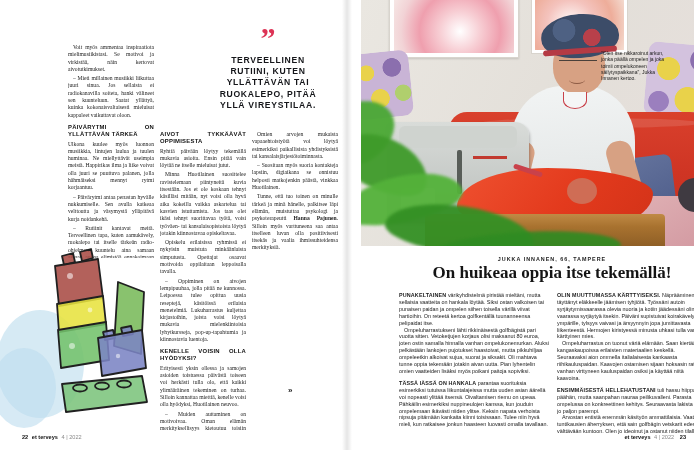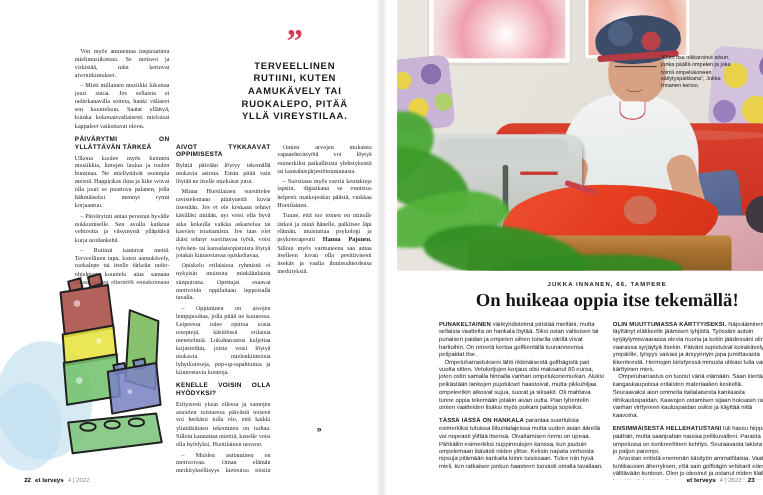--- a/index.html
+++ b/index.html
@@ -126,21 +126,21 @@
         <h3 class="col-heading">PÄIVÄRYTMI ON YLLÄTTÄVÄN TÄRKEÄ</h3>
         <p class="bp">Ulkona kuulee myös luonnon musiikkia, lintujen laulua ja tuulen huminaa. Ne miellyttävät useimpia meistä. Happirikas ilma ja liike voivat olla juuri se puuttuva palanen, jolla hähmäiseksi mennyt rytmi korjaantuu.</p>
         <p class="bp ind">– Päivärytmi antaa perustan hyvälle nukkumiselle. Sen avulla katkeaa velttoutta ja väsymystä ylläpitävä kurja noidankehä.</p>
         <p class="bp ind">– Rutiinit kantavat meitä. Terveellinen tapa, kuten aamukävely, ruokalepo tai itselle tärkeän radio-ohjelman kuuntelu aina samaan aikaan auttaa elimistöä ennakoimaan päivän tapahtumia ja ylläpitämään vireyttä.</p>
       </div>
 
     <figure class="pullquote">
       <span class="qmark">”</span>
       <div class="qtext">TERVEELLINEN
 RUTIINI, KUTEN
-AAMUKÄVELY TAI
+YLLÄTTÄVÄN TAI
 RUOKALEPO, PITÄÄ
 YLLÄ VIREYSTILAA.</div>
     </figure>
 
     <div class="textcol serif" style="left:160px;top:131px;width:86px;height:302px;">
         <h3 class="col-heading">AIVOT TYKKÄÄVÄT OPPIMISESTA</h3>
         <p class="bp">Ryhtiä päivään löytyy tekemällä mukavia asioita. Ensin pitää vain löytää ne itselle mieluisat jutut.</p>
         <p class="bp ind">Minna Huotilainen suosittelee ravistelemaan piintyneitä kuvia itsestään. Jos et ole koskaan tehnyt käsilläsi mitään, nyt voisi olla hyvä aika kokeilla vaikka askartelua tai kasvien istuttamista. Jos taas olet ikäsi tehnyt suorittavaa työtä, voisi työväen- tai kansalaisopistoista löytyä jotakin kiinnostavaa opiskeltavaa.</p>
         <p class="bp ind">Opiskelu erilaisissa ryhmissä ei nykyisin muistuta minkäänlaista simputusta. Opettajat osaavat motivoida oppilaitaan leppoisalla tavalla.</p>
         <p class="bp ind">– Oppiminen on aivojen lempipuuhaa, jolla pitää ne kunnossa. Leipoessa tulee opittua uusia reseptejä, käsitöissä erilaisia menetelmiä. Lukuharrastus kuljettaa kirjastoihin, joista voisi löytyä mukavia mielenkiintoisia lyhytkursseja, pop-up-tapahtumia ja kiinnostavia luentoja.</p>

